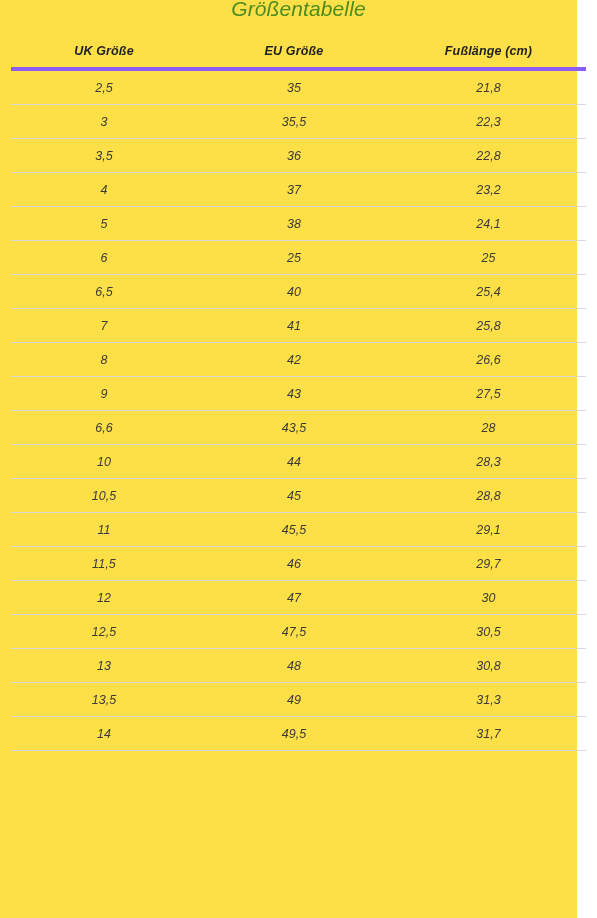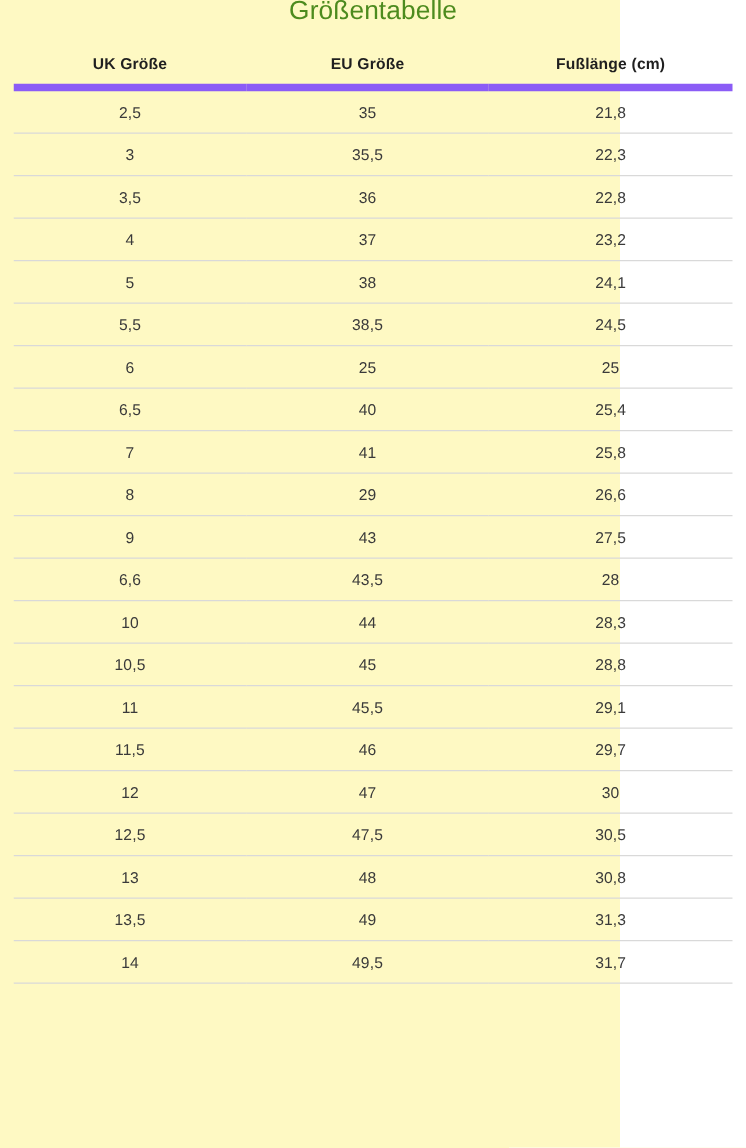--- a/index.html
+++ b/index.html
@@ -11,24 +11,25 @@
   body {
     width: 597px;
     height: 918px;
     overflow: hidden;
     font-family: "Liberation Sans", "DejaVu Sans", sans-serif;
     -webkit-font-smoothing: antialiased;
   }
 
   .page {
     position: relative;
-    width: 496px;
+    width: 577px;
     height: 918px;
-    background: #fef9c3;
+    background: #fde047;
     box-sizing: border-box;
+    font-style: italic;
   }
 
   
   .size-title {
     position: absolute;
     left: 0;
     top: -4px;
     width: 597px;
     text-align: center;
     font-size: 21px;
@@ -59,21 +60,21 @@
 
   table.size-table th {
     height: 33px;
     padding: 0;
     text-align: center;
     vertical-align: middle;
     font-size: 12.5px;
     font-weight: bold;
     color: #1f1f1f;
     letter-spacing: 0.15px;
-    border-bottom: 6px solid #8b5cf6;
+    border-bottom: 4px solid #8b5cf6;
     white-space: nowrap;
   }
 
   table.size-table td {
     height: 33px;
     padding: 0;
     text-align: center;
     vertical-align: middle;
     font-size: 12.5px;
     font-weight: 400;
@@ -124,42 +125,37 @@
             <td>4</td>
             <td>37</td>
             <td>23,2</td>
           </tr>
           <tr>
             <td>5</td>
             <td>38</td>
             <td>24,1</td>
           </tr>
           <tr>
-            <td>5,5</td>
-            <td>38,5</td>
-            <td>24,5</td>
-          </tr>
-          <tr>
             <td>6</td>
             <td>25</td>
             <td>25</td>
           </tr>
           <tr>
             <td>6,5</td>
             <td>40</td>
             <td>25,4</td>
           </tr>
           <tr>
             <td>7</td>
             <td>41</td>
             <td>25,8</td>
           </tr>
           <tr>
             <td>8</td>
-            <td>29</td>
+            <td>42</td>
             <td>26,6</td>
           </tr>
           <tr>
             <td>9</td>
             <td>43</td>
             <td>27,5</td>
           </tr>
           <tr>
             <td>6,6</td>
             <td>43,5</td>

